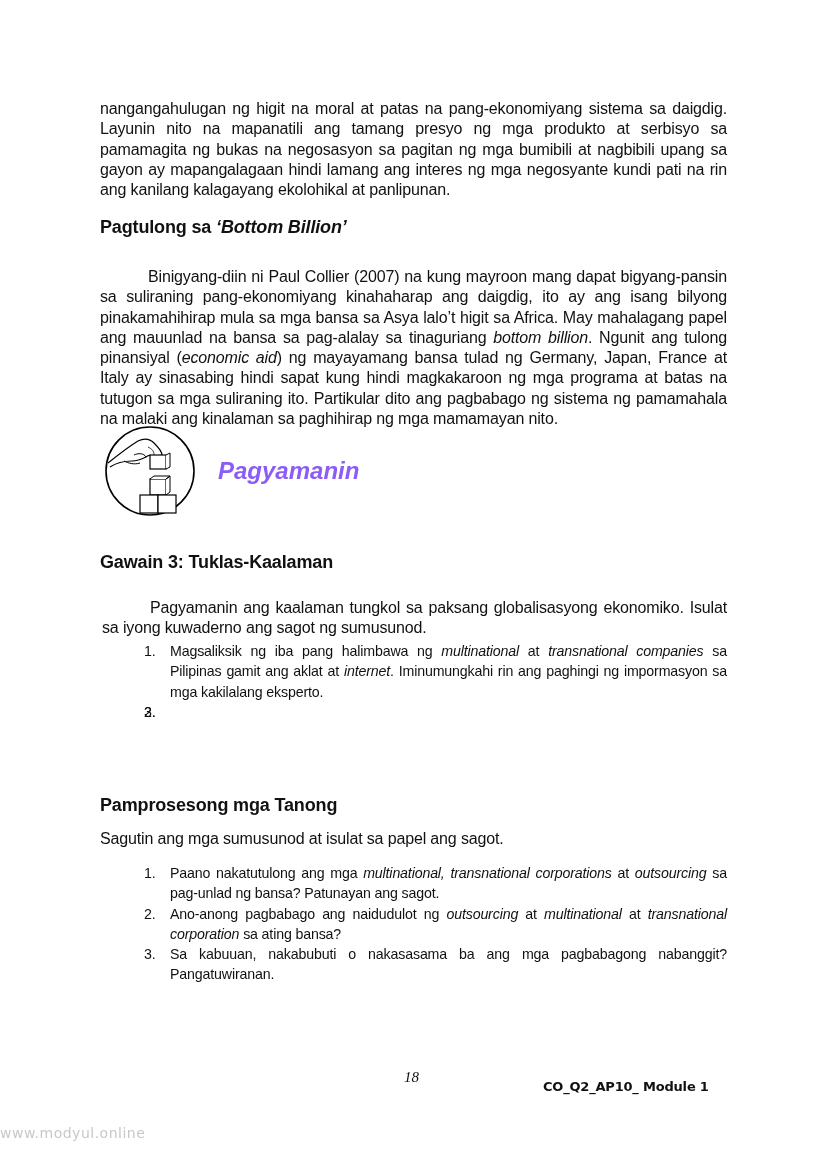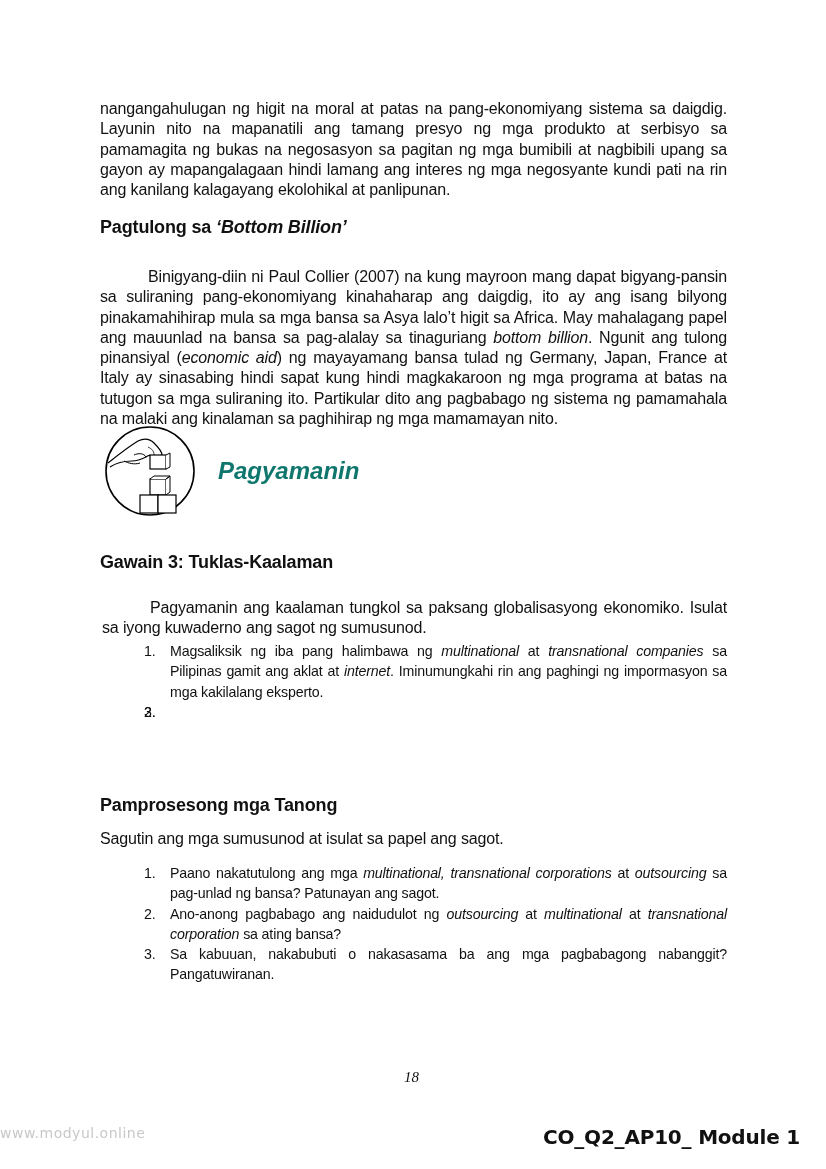--- a/index.html
+++ b/index.html
@@ -22,32 +22,31 @@
       margin: 0; padding: 0; list-style: none;
     }
     ol.list li {
       position: relative; padding-left: 70px;
       font-size: 14.2px; line-height: 20.3px; text-align: justify;
       letter-spacing: -0.15px;
     }
     ol.list li .num { position: absolute; left: 44px; top: 0; }
     .section-title {
       font-family: "Liberation Sans", sans-serif; font-weight: bold; font-style: italic;
-      font-size: 24px; position: absolute; left: 218px; top: 457px; color: #0f766e;
+      font-size: 24px; position: absolute; left: 218px; top: 457px; color: #8b5cf6;
     }
     .icon-wrap { position: absolute; left: 104px; top: 425px; width: 92px; height: 92px; }
     .page-num {
       position: absolute; left: 404px; top: 1069px;
       font-family: "Liberation Serif", serif; font-size: 15px; font-style: italic;
     }
     .module-code {
       position: absolute; left: 543px; top: 1079px;
-      font-family: "DejaVu Sans", sans-serif; font-weight: bold; font-size: 20px;
+      font-family: "DejaVu Sans", sans-serif; font-weight: bold; font-size: 13px;
       letter-spacing: -0.2px;
-      margin-top: 46px;
     }
     .watermark {
       position: absolute; left: 0; width: 826px; top: 1125px; text-align: left;
       font-family: "DejaVu Sans", sans-serif; font-size: 14px; color: #c8c8c8;
       letter-spacing: 0.5px;
     }
   </style>
 </head>
 <body>
 

